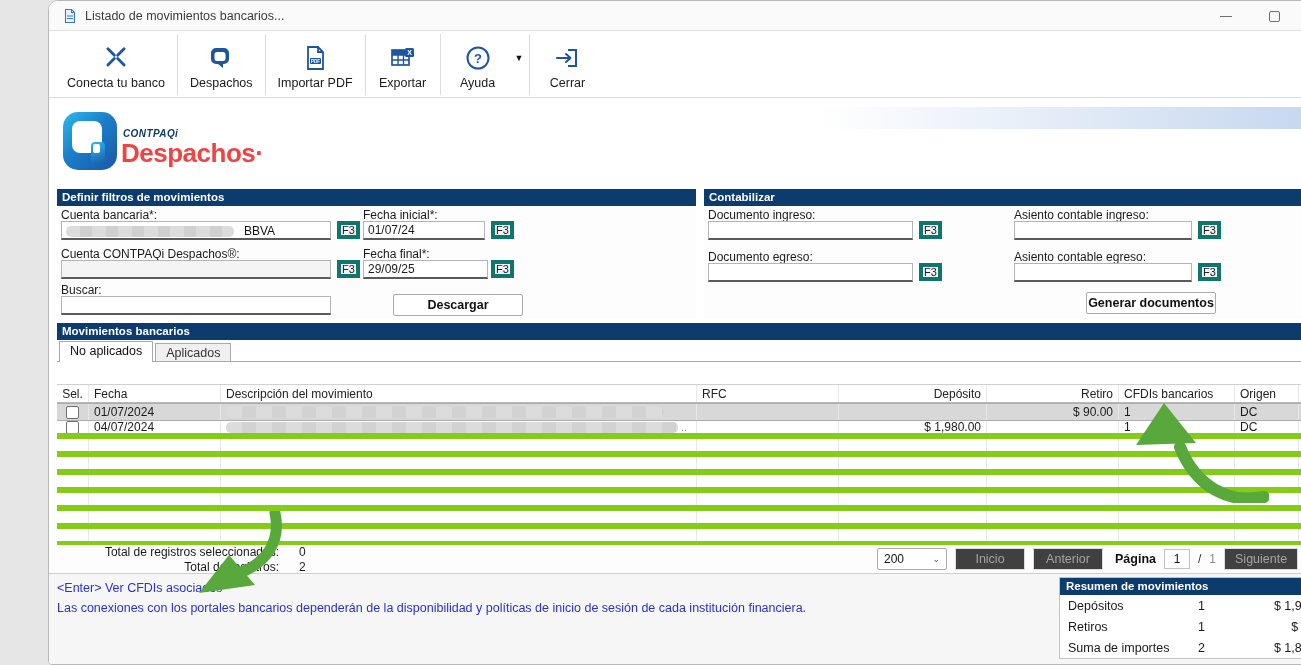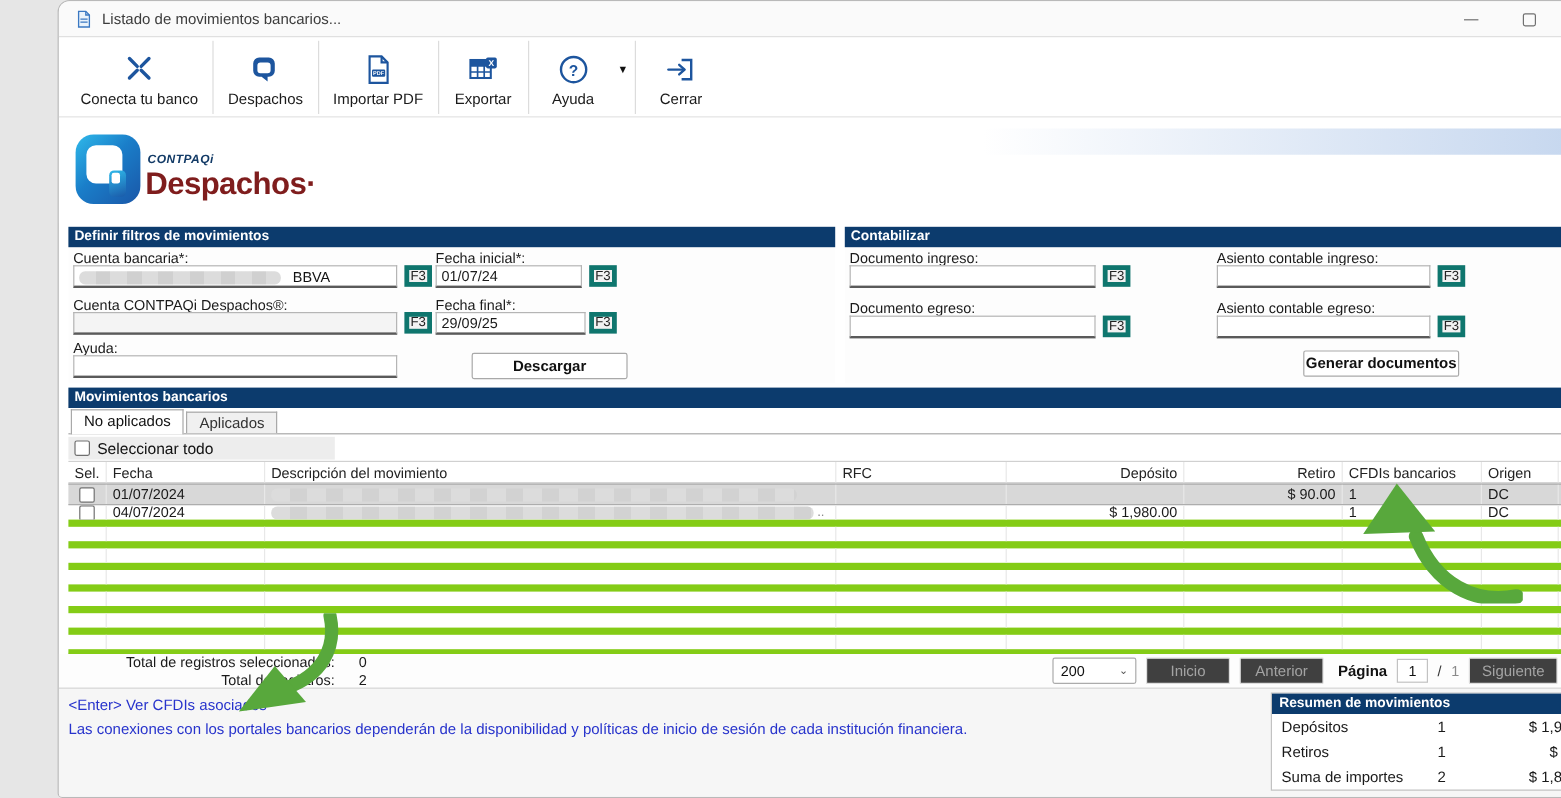--- a/index.html
+++ b/index.html
@@ -30,21 +30,21 @@
   .grad-strip { position:absolute; left:770px; top:9px; right:9px; height:22px;
                 background:linear-gradient(to right, rgba(255,255,255,0), #c3d5ee); border-radius:2px; }
   .logo { position:absolute; left:14px; top:14px; width:230px; height:62px; }
   .logo-shape { position:absolute; left:0; top:0; width:54px; height:58px; border-radius:15px;
                 background:linear-gradient(135deg,#2fb9ea 0%, #1a7ec9 45%, #1a57a8 100%); }
   .logo-shape-inner { position:absolute; left:9px; top:9px; width:30px; height:32px; border-radius:8px; background:#ffffff; }
   .logo-leg { position:absolute; left:28px; top:30px; width:14px; height:22px; border-radius:4px;
               background:linear-gradient(160deg,#2fb9ea, #1a5aa9); }
   .logo-leg-notch { position:absolute; left:30px; top:32px; width:7px; height:9px; background:#fff; border-radius:2px; }
   .logo-top { position:absolute; left:60px; top:16px; font-size:10px; font-weight:bold; font-style:italic; color:#123a66; letter-spacing:.4px; }
-  .logo-main { position:absolute; left:58px; top:26px; font-size:26px; font-weight:bold; color:#7f1d1d; letter-spacing:-0.5px; }
+  .logo-main { position:absolute; left:58px; top:26px; font-size:26px; font-weight:bold; color:#ef4444; letter-spacing:-0.5px; }
 
   
   .panel-hdr { height:17px; background:#0c3b6d; color:#ffffff; font-size:11.5px; font-weight:bold; padding:2px 0 0 5px; }
   .panel { position:absolute; background:#fdfdfd; }
   .panel-body { position:relative; width:100%; height:calc(100% - 17px); }
   .p-filters { left:8px; top:188px; width:639px; height:130px; }
   .p-conta   { left:655px; top:188px; width:638px; height:130px; }
   .f-label { position:absolute; font-size:12px; color:#1a1a1a; white-space:nowrap; }
   .f-input { position:absolute; height:19px; background:#fff; border:1px solid #b5b5b5; border-bottom:2px solid #5a5a5a; font-size:12px; color:#1a1a1a; padding:1px 4px; font-family:"Liberation Sans",sans-serif; }
   .f3-btn { position:absolute; width:23px; height:18px; background:#f2f2f2; border:4px solid #0f766e; font-size:11px; color:#222; display:flex; align-items:center; justify-content:center; }
@@ -224,21 +224,21 @@
       <div class="f3-btn" style="left:434px; top:15px;">F3</div>
 
       <span class="f-label" style="left:4px; top:41px;">Cuenta CONTPAQi Despachos®:</span>
       <input class="f-input" style="left: 4px; top: 54px; width: 270px; background: rgb(244, 244, 244);" value="">
       <div class="f3-btn" style="left:280px; top:54px;">F3</div>
 
       <span class="f-label" style="left:306px; top:41px;">Fecha final*:</span>
       <input class="f-input" style="left: 306px; top: 54px; width: 125px;" value="29/09/25">
       <div class="f3-btn" style="left:434px; top:54px;">F3</div>
 
-      <span class="f-label" style="left:4px; top:77px;">Ayuda:</span>
+      <span class="f-label" style="left:4px; top:77px;">Buscar:</span>
       <input class="f-input" style="left: 4px; top: 90px; width: 270px;" value="">
       <div class="action-btn" style="left:336px; top:88px; width:130px; height:22px;">Descargar</div>
     </div>
   </div>
 
   <div class="panel p-conta">
     <div class="panel-hdr">Contabilizar</div>
     <div class="panel-body">
       <span class="f-label" style="left:4px; top:2px;">Documento ingreso:</span>
       <input class="f-input" style="left: 4px; top: 15px; width: 205px;" value="">
@@ -260,24 +260,20 @@
     </div>
   </div>
 
   <div class="mov-hdr panel-hdr">Movimientos bancarios</div>
 
   <div class="tabs">
     <div class="tab active">No aplicados</div>
     <div class="tab inactive">Aplicados</div>
   </div>
 
-  <div class="selectall">
-    <span class="cb"></span>
-    <span class="lbl">Seleccionar todo</span>
-  </div>
 
   <div class="table">
     <div class="trow header">
       <div class="tc c-sel">Sel.</div>
       <div class="tc c-fec">Fecha</div>
       <div class="tc c-des">Descripción del movimiento</div>
       <div class="tc c-rfc">RFC</div>
       <div class="tc c-dep">Depósito</div>
       <div class="tc c-ret">Retiro</div>
       <div class="tc c-cfd">CFDIs bancarios</div>

